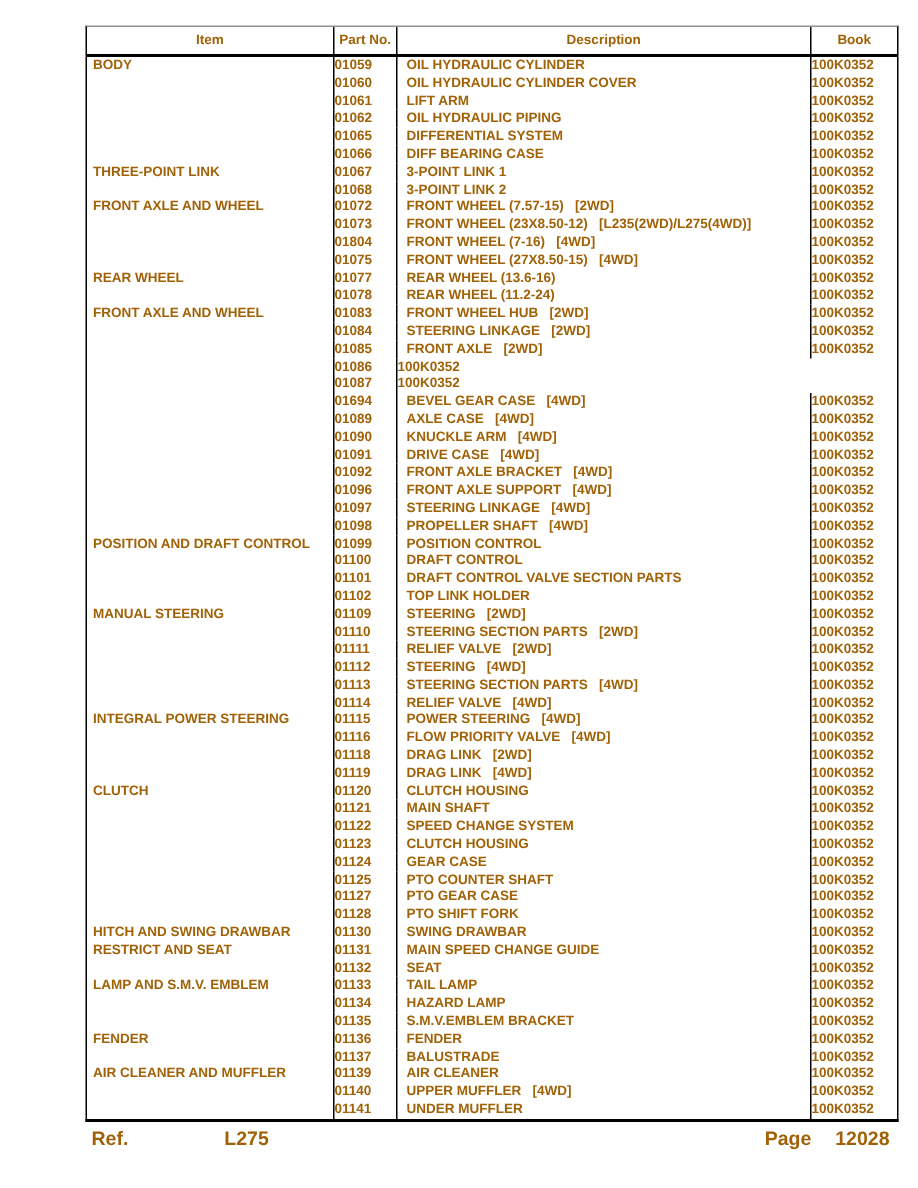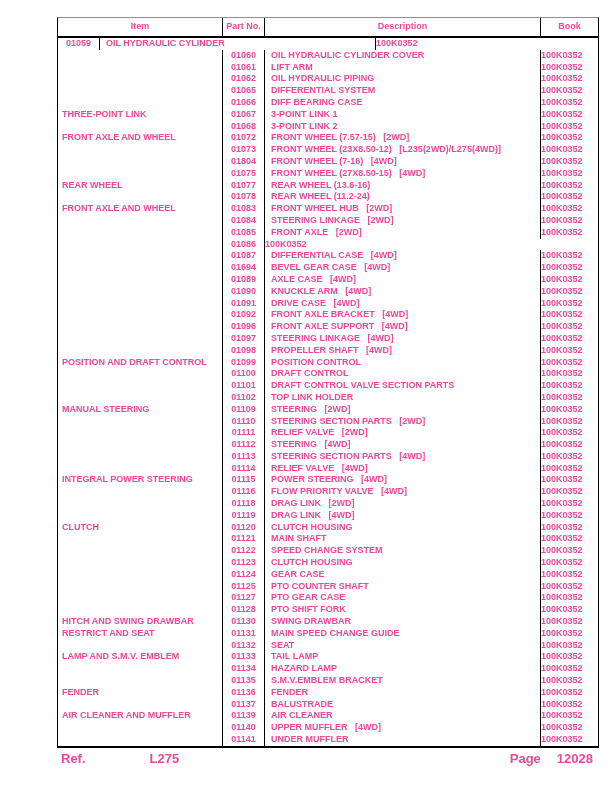--- a/index.html
+++ b/index.html
@@ -3,21 +3,21 @@
 <meta charset="utf-8">
 <style>
   html, body { margin: 0; padding: 0; background: #ffffff; }
   .page {
     position: relative;
     width: 612px;
     height: 792px;
     background: #ffffff;
     font-family: "Liberation Sans", sans-serif;
     font-weight: bold;
-    color: #ec4899;
+    color: #a16207;
     overflow: hidden;
   }
   .parts-table {
     position: absolute;
     left: 57px;
     top: 17px;
     width: 542px;
     box-sizing: border-box;
     border-left: 1px solid #000;
     border-right: 1px solid #000;
@@ -44,21 +44,21 @@
     overflow: hidden;
     font-size: 9px;
     line-height: 11.8px;
   }
   .cell.item { width: 165px; border-right: 1px solid #000; }
   .cell.part { width: 42px;  border-right: 1px solid #000; }
   .cell.desc { width: 276px; border-right: 1px solid #000; }
   .cell.book { width: 57px; }
   .trow { display: flex; height: 11.8px; }
   .trow .cell.item { padding-left: 4px; text-align: left; }
-  .trow .cell.part { text-align: center; }
+  .trow .cell.part { text-align: left; }
   .trow .cell.desc { padding-left: 6px; text-align: left; }
   .trow .cell.book { text-align: left; }
   .footer {
     position: absolute;
     left: 57px;
     right: 13px;
     top: 751px;
     display: flex;
     justify-content: space-between;
     align-items: baseline;
@@ -78,20 +78,21 @@
 
   <div class="parts-table">
     <div class="thead">
       <div class="cell item">Item</div>
       <div class="cell part">Part No.</div>
       <div class="cell desc">Description</div>
       <div class="cell book">Book</div>
     </div>
     <div class="tbody">
   <div class="trow">
+    <div class="cell item">BODY</div>
     <div class="cell part">01059</div>
     <div class="cell desc">OIL HYDRAULIC CYLINDER</div>
     <div class="cell book">100K0352</div>
   </div>
 
   <div class="trow">
     <div class="cell item"></div>
     <div class="cell part">01060</div>
     <div class="cell desc">OIL HYDRAULIC CYLINDER COVER</div>
     <div class="cell book">100K0352</div>
@@ -204,21 +205,20 @@
 
   <div class="trow">
     <div class="cell item"></div>
     <div class="cell part">01086</div>
     <div class="cell book">100K0352</div>
   </div>
 
   <div class="trow">
     <div class="cell item"></div>
     <div class="cell part">01087</div>
-    <div class="cell desc">DIFFERENTIAL CASE   [4WD]</div>
     <div class="cell book">100K0352</div>
   </div>
 
   <div class="trow">
     <div class="cell item"></div>
     <div class="cell part">01694</div>
     <div class="cell desc">BEVEL GEAR CASE   [4WD]</div>
     <div class="cell book">100K0352</div>
   </div>
 

